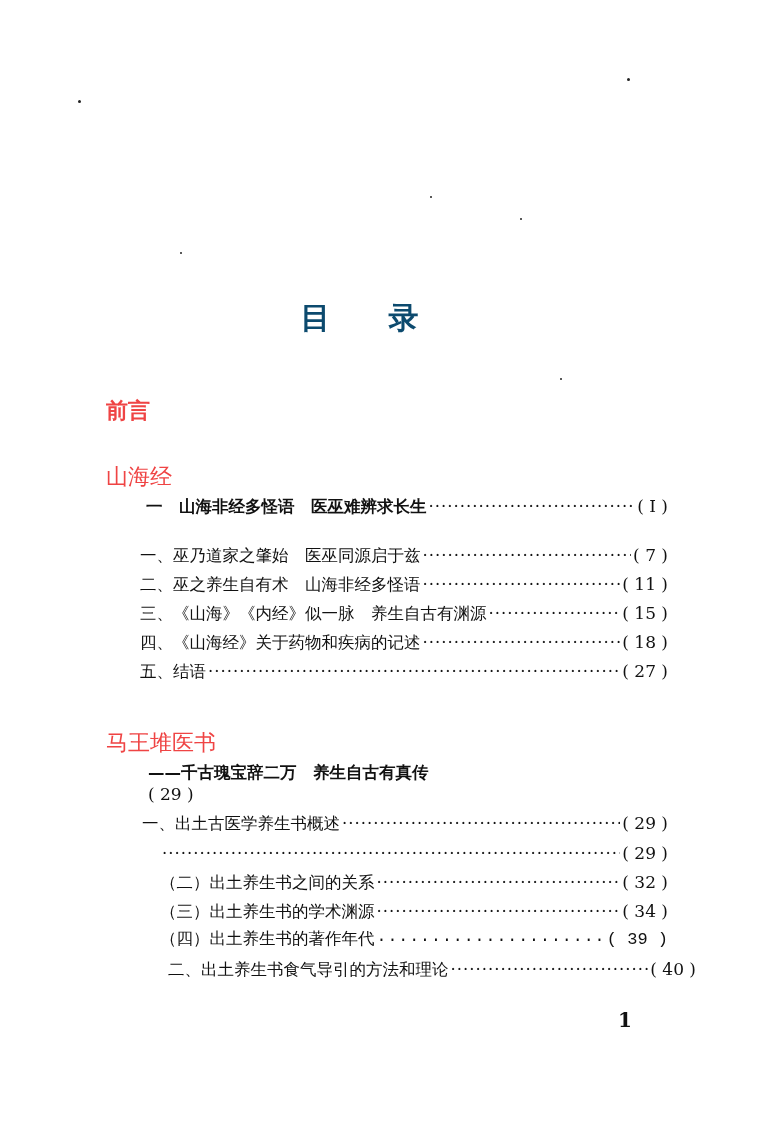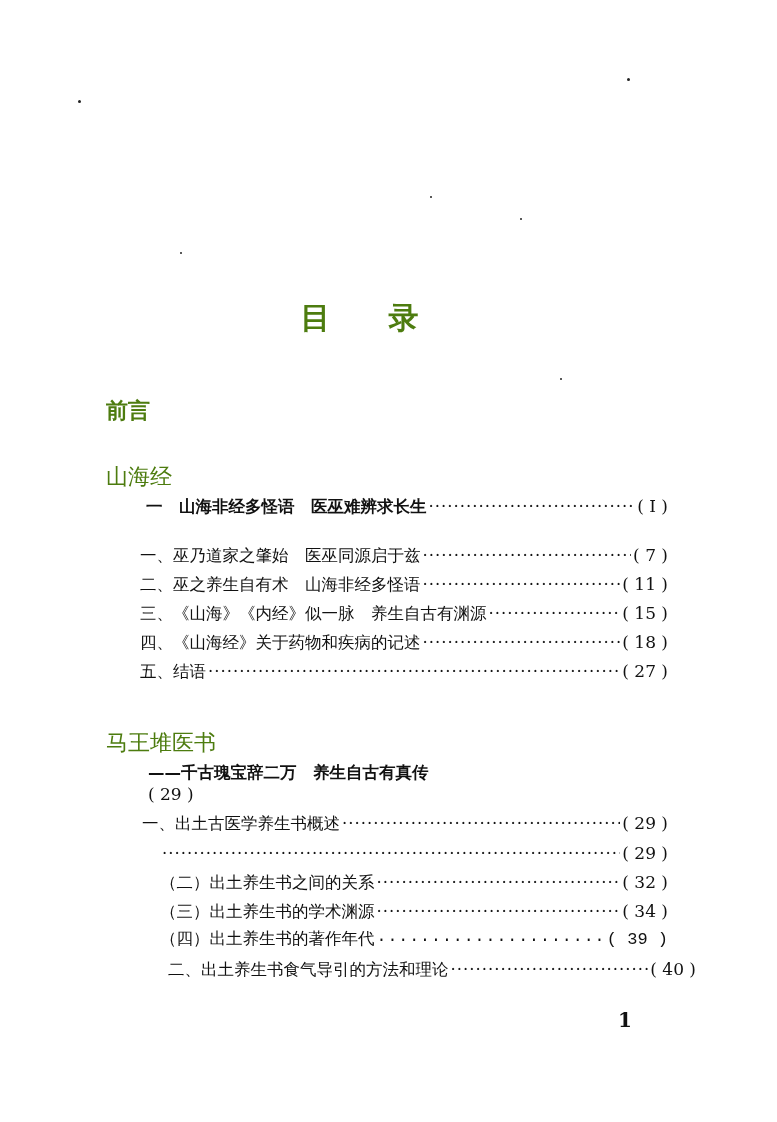--- a/index.html
+++ b/index.html
@@ -1,21 +1,21 @@
 <!DOCTYPE html>
 <html><head>
 <meta charset="utf-8">
 <style>
   html, body { margin:0; padding:0; }
   body { width:777px; height:1122px; background:#ffffff; position:relative; overflow:hidden;
          font-family:"DejaVu Serif", serif; color:#111; }
   .speck { position:absolute; background:#222; border-radius:50%; }
   .title { position:absolute; top:298px; left:0; width:777px; text-align:center; font-family:"DejaVu Sans", sans-serif;
-           font-weight:bold; font-size:30px; letter-spacing:58px; color:#4d7c0f; }
-  .section { position:absolute; font-size:22px; color:#4d7c0f; }
+           font-weight:bold; font-size:30px; letter-spacing:58px; color:#0c4a6e; }
+  .section { position:absolute; font-size:22px; color:#ef4444; }
   .section.bold { font-weight:bold; font-family:"DejaVu Sans", sans-serif; }
   .row { position:absolute; display:flex; align-items:baseline; font-size:16.5px; height:26px; }
   .row .lbl { white-space:nowrap; }
   .row .dots { flex:1; overflow:hidden; white-space:nowrap; margin:0 2px; letter-spacing:1px; }
   .row .dots::after { content:"··························································································································"; }
   .row .pg { white-space:nowrap; font-size:17px; }
   .row.bold .lbl { font-weight:bold; font-family:"DejaVu Sans", sans-serif; }
   .pagenum { position:absolute; left:618px; top:1008px; font-size:20px; font-weight:bold; }
 </style>
 </head>

